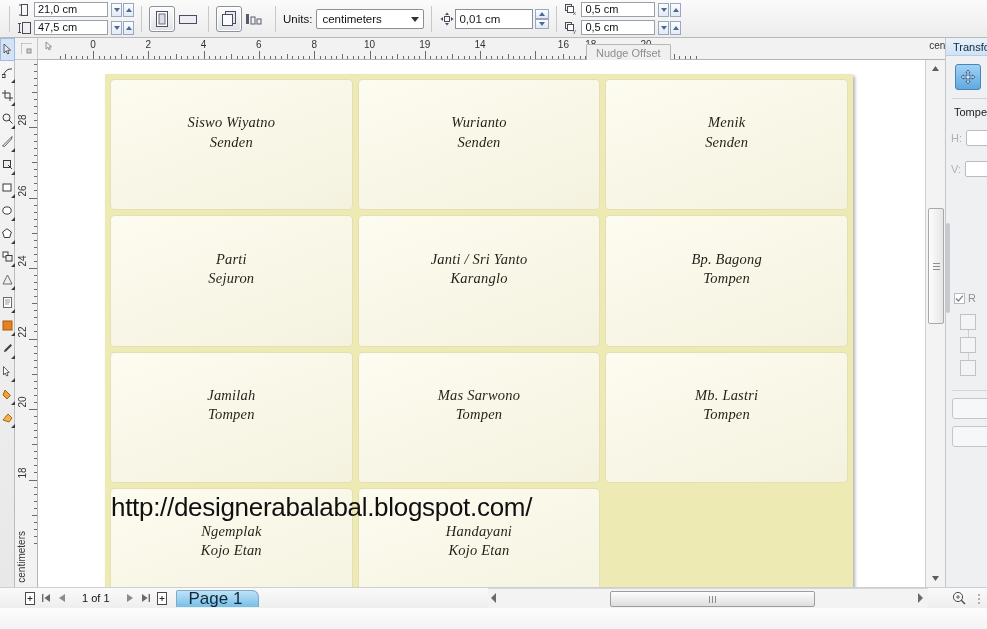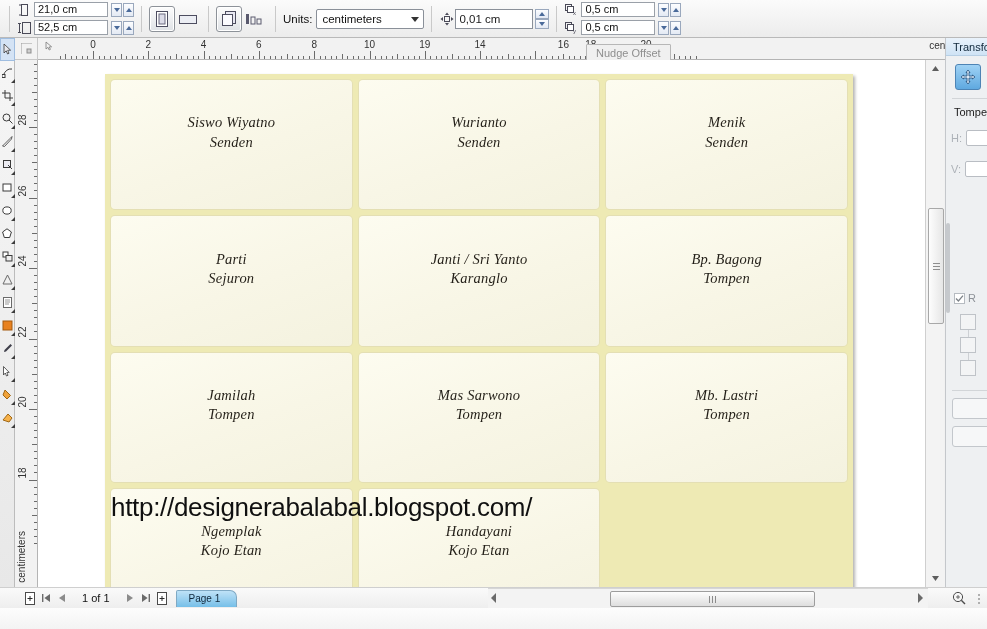--- a/index.html
+++ b/index.html
@@ -174,21 +174,21 @@
     position:absolute; left:0; top:587px; width:987px; height:21px;
     background:linear-gradient(#fafafa,#eeeeee); border-top:1px solid #cfcfcf;
     display:flex; align-items:center;
   }
   .navbtn{ width:16px;height:17px; display:flex;align-items:center;justify-content:center; }
   .pgcount{ font-size:11px; color:#111; padding:0 12px; }
   .pagetab{
     position:relative; height:17px; padding:0 16px 0 12px; margin-left:6px;
     background:linear-gradient(#bfe2f7,#76bfe8);
     border:1px solid #7fa9c4; border-bottom:none; border-radius:2px 7px 0 0;
-    font-size:10px; color:#10273a; display:flex; align-items:center;
+    font-size:17px; color:#10273a; display:flex; align-items:center;
   }
   .dots{ width:4px; height:13px; margin-left:10px;}
   .dots div{ width:2px;height:2px;background:#b0b0b0;margin:2px 0 0 1px; }
   .bottompad{
     position:absolute; left:0; top:608px; width:987px; height:21px;
     background:linear-gradient(#fdfdfd,#f3f3f3);
   }
   .zoomicon{ position:absolute; left:948px; top:588px; width:22px;height:20px;
     display:flex;align-items:center;justify-content:center; }
 
@@ -255,21 +255,21 @@
         </div>
       </div>
       <div class="field-row">
         <span class="icon-lbl">
           <svg width="13" height="12" viewBox="0 0 13 12">
               <rect x="4.5" y="0.5" width="8" height="11" fill="none" stroke="#4a4a58"></rect>
               <path d="M1.5 1 v10 M0 1.5 h3 M0 10.5 h3" stroke="#4a4a58"></path>
             </svg>
         </span>
         <div class="txtbox">
-          <span>52,5 cm</span>
+          <span>47,5 cm</span>
         </div>
         <div class="spin">
           <div class="spbtn dn">
               <i></i>
             </div>
           <div class="spbtn up">
               <i></i>
             </div>
         </div>
       </div>

